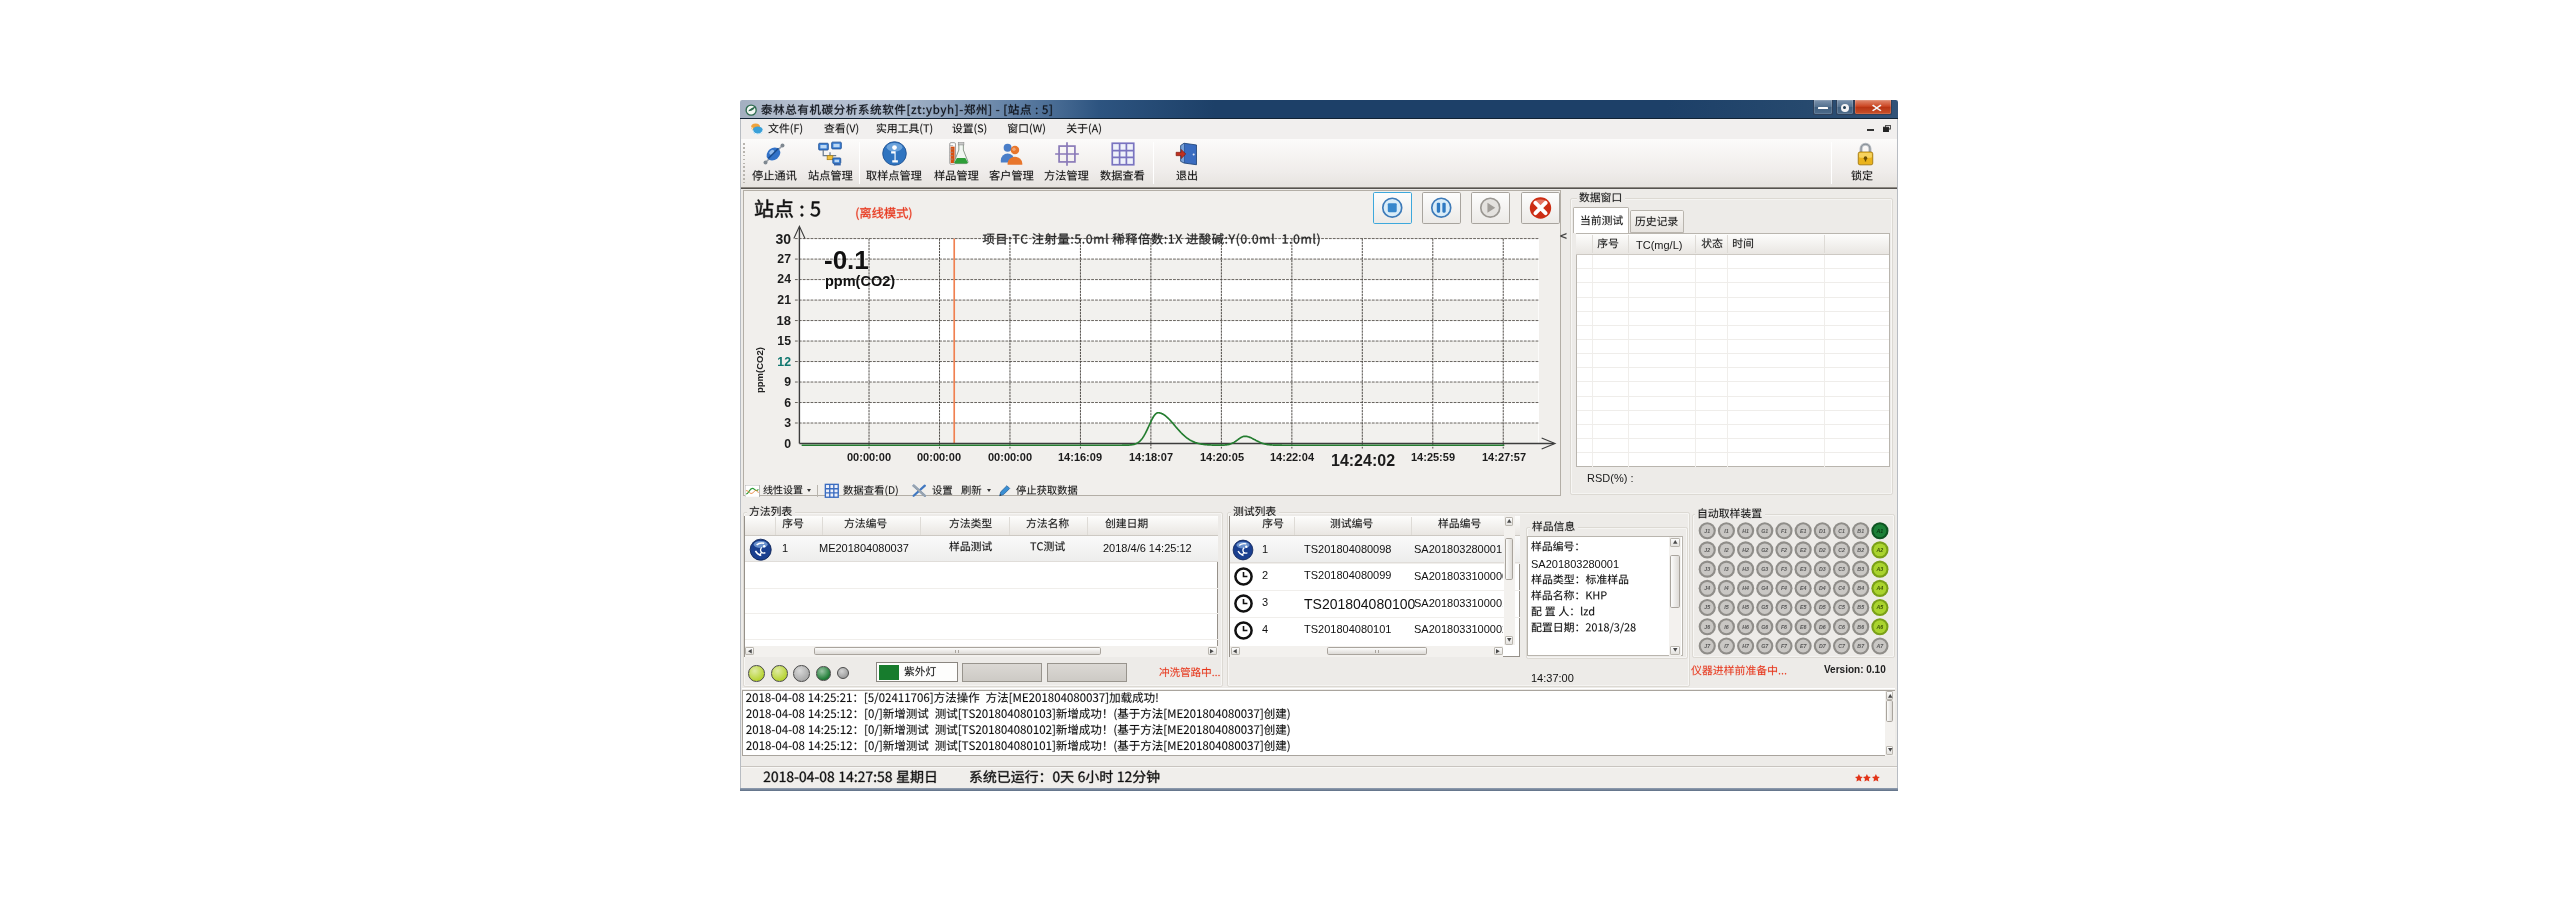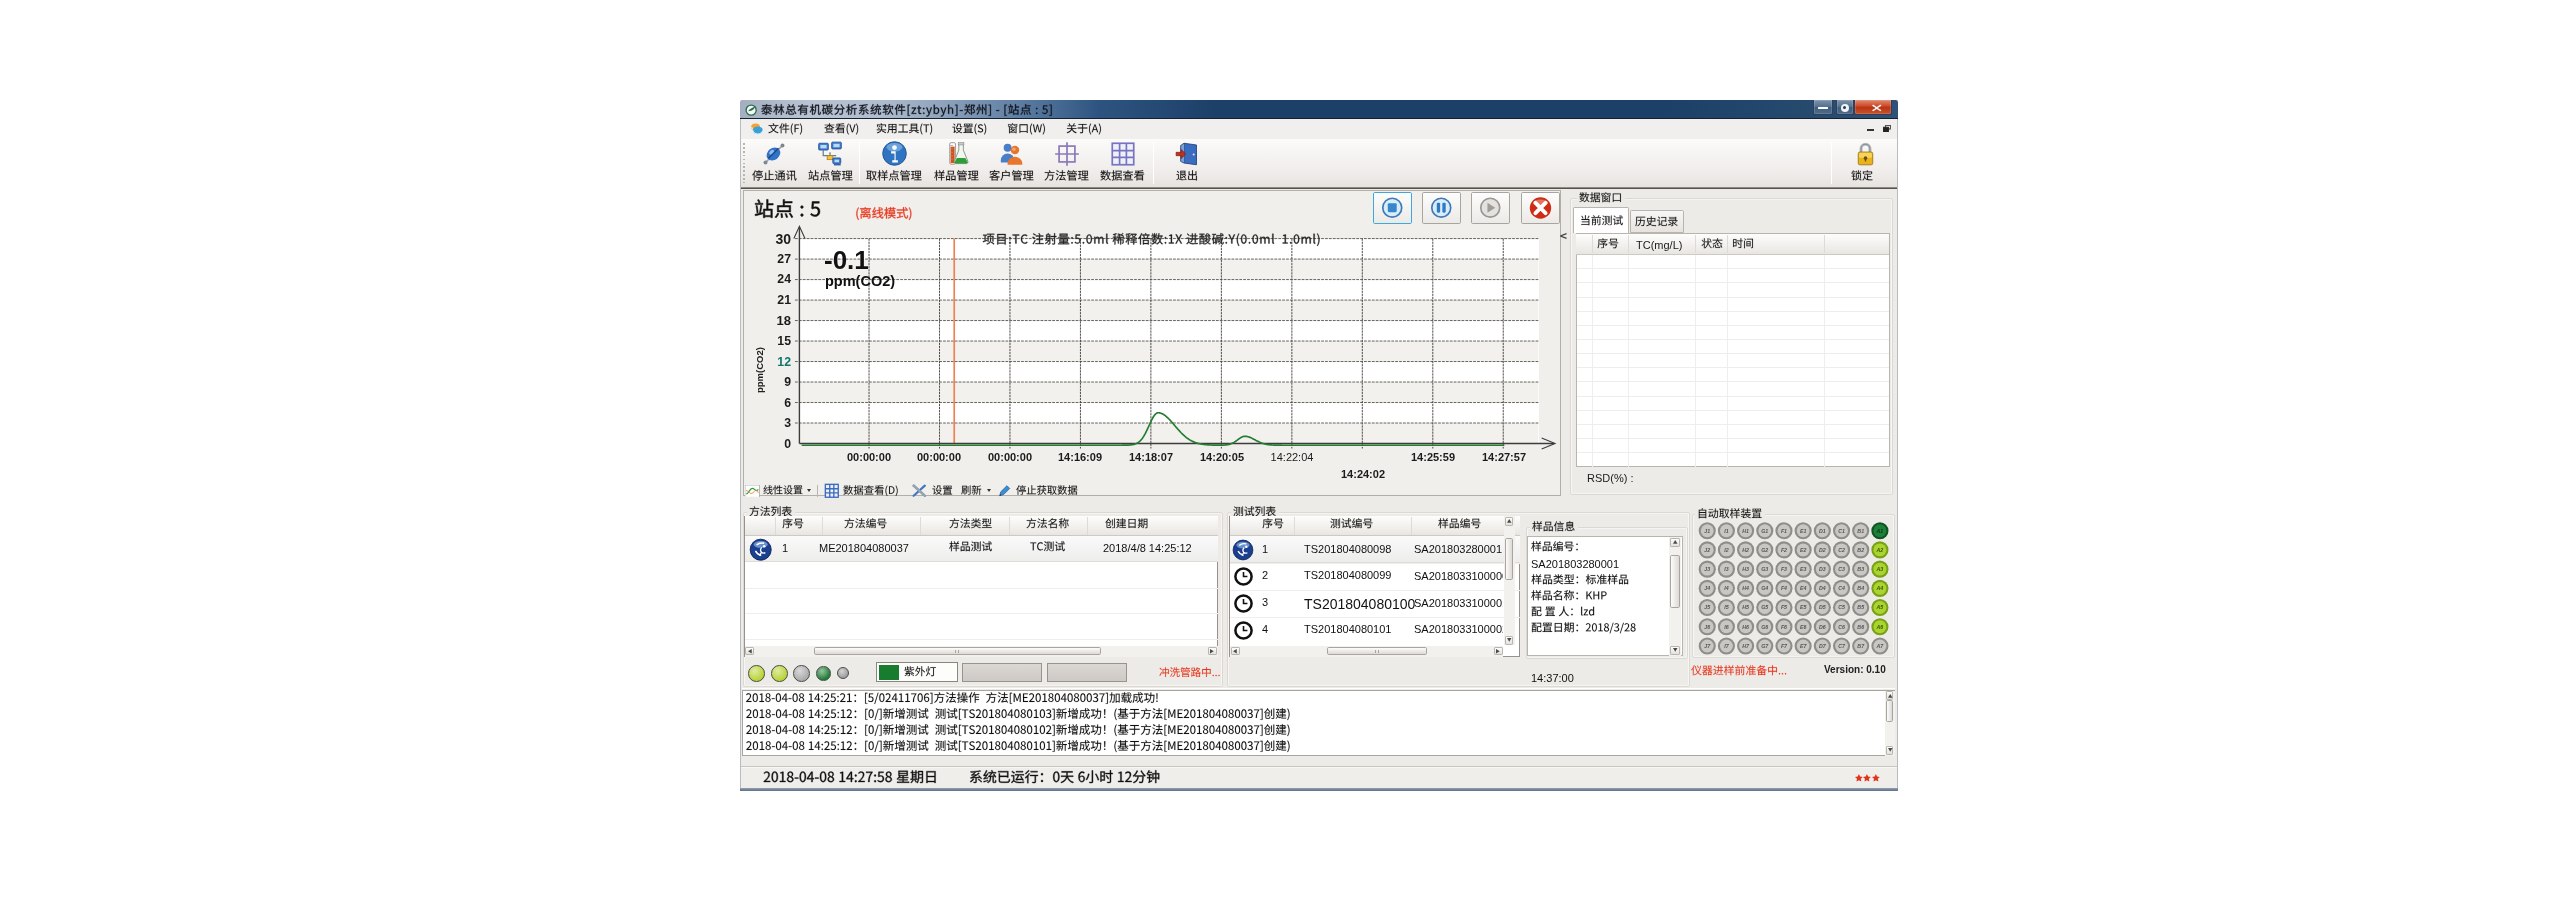--- a/index.html
+++ b/index.html
@@ -528,22 +528,22 @@
     <div style="left:791px;top:375px;font-size:12.3px;color:#1c1c1c;font-weight:700;transform:translateX(-100%); white-space:pre;line-height:1.2;">9</div>
     <div style="left:791px;top:396px;font-size:12.3px;color:#1c1c1c;font-weight:700;transform:translateX(-100%); white-space:pre;line-height:1.2;">6</div>
     <div style="left:791px;top:416px;font-size:12.3px;color:#1c1c1c;font-weight:700;transform:translateX(-100%); white-space:pre;line-height:1.2;">3</div>
     <div style="left:791px;top:437px;font-size:12.3px;color:#1c1c1c;font-weight:700;transform:translateX(-100%); white-space:pre;line-height:1.2;">0</div>
     <div style="left:869px;top:451px;font-size:11px;color:#1c1c1c;font-weight:700;transform:translateX(-50%); white-space:pre;line-height:1.2;">00:00:00</div>
     <div style="left:939px;top:451px;font-size:11px;color:#1c1c1c;font-weight:700;transform:translateX(-50%); white-space:pre;line-height:1.2;">00:00:00</div>
     <div style="left:1010px;top:451px;font-size:11px;color:#1c1c1c;font-weight:700;transform:translateX(-50%); white-space:pre;line-height:1.2;">00:00:00</div>
     <div style="left:1080px;top:451px;font-size:11px;color:#1c1c1c;font-weight:700;transform:translateX(-50%); white-space:pre;line-height:1.2;">14:16:09</div>
     <div style="left:1151px;top:451px;font-size:11px;color:#1c1c1c;font-weight:700;transform:translateX(-50%); white-space:pre;line-height:1.2;">14:18:07</div>
     <div style="left:1222px;top:451px;font-size:11px;color:#1c1c1c;font-weight:700;transform:translateX(-50%); white-space:pre;line-height:1.2;">14:20:05</div>
-    <div style="left:1292px;top:451px;font-size:11px;color:#1c1c1c;font-weight:400;transform:translateX(-50%); white-space:pre;line-height:1.2;">14:22:04</div>
-    <div style="left:1363px;top:468px;font-size:11px;color:#1c1c1c;font-weight:700;transform:translateX(-50%); white-space:pre;line-height:1.2;">14:24:02</div>
+    <div style="left:1292px;top:451px;font-size:11px;color:#1c1c1c;font-weight:700;transform:translateX(-50%); white-space:pre;line-height:1.2;">14:22:04</div>
+    <div style="left:1363px;top:451px;font-size:16px;color:#1c1c1c;font-weight:700;transform:translateX(-50%); white-space:pre;line-height:1.2;">14:24:02</div>
     <div style="left:1433px;top:451px;font-size:11px;color:#1c1c1c;font-weight:700;transform:translateX(-50%); white-space:pre;line-height:1.2;">14:25:59</div>
     <div style="left:1504px;top:451px;font-size:11px;color:#1c1c1c;font-weight:700;transform:translateX(-50%); white-space:pre;line-height:1.2;">14:27:57</div>
     <div style="left:824px;top:245px;font-size:26px;color:#111;font-weight:700; white-space:pre;line-height:1.2;">-0.1</div>
     <div style="left:825px;top:273px;font-size:14.5px;color:#111;font-weight:700; white-space:pre;line-height:1.2;">ppm(CO2)</div>
     <div style="left:754px;top:335px;font-size:9.5px;color:#222;font-weight:700;transform:rotate(-90deg);transform-origin:0 0;left:754px;top:393px; white-space:pre;line-height:1.2;">ppm(CO2)</div>
     <svg class="vt " style="left:982px;top:233px;width:352px;height:15.3px;" viewBox="0 0 630.9 27.5">
       <g transform="translate(0,18.9) scale(0.022000,-0.022000)" fill="#222" stroke="#222" stroke-width="26">
         <use href="#g9879" x="0"></use>
         <use href="#g76ee" x="1050"></use>
         <use href="#g003a" x="2100"></use>
@@ -801,21 +801,21 @@
       </g>
     </svg>
     <svg class="vt " style="left:1030px;top:541px;width:46px;height:13.6px;" viewBox="0 0 82.6 24.4">
       <g transform="translate(0,16.8) scale(0.019500,-0.019500)" fill="#111" stroke="#111" stroke-width="10">
         <use href="#g0054" x="0"></use>
         <use href="#g0043" x="599"></use>
         <use href="#g6d4b" x="1237"></use>
         <use href="#g8bd5" x="2237"></use>
       </g>
     </svg>
-    <div style="left:1103px;top:542px;font-size:11px;color:#111; white-space:pre;line-height:1.2;">2018/4/8 14:25:12</div>
+    <div style="left:1103px;top:542px;font-size:11px;color:#111; white-space:pre;line-height:1.2;">2018/4/6 14:25:12</div>
     <div style="left:745px;top:588px;width:473px;height:0.6px;background:#f0eeeb;"></div>
     <div style="left:745px;top:613px;width:473px;height:0.6px;background:#f0eeeb;"></div>
     <div style="left:745px;top:639px;width:473px;height:0.6px;background:#f0eeeb;"></div>
     <div style="left:745px;top:646px;width:473px;height:10.6px;background:#f3f1ee;"></div>
     <div style="left:745px;top:647px;width:9px;height:8.4px;background:linear-gradient(#fdfdfd,#e3e1dd);border:0.6px solid #b9b5ae;border-radius:1.1px;"></div>
     <svg style="left:748px;top:649px" width="4.5" height="4.5" viewBox="0 0 12 12">
       <polygon points="0 6,10 0,10 12" fill="#4a4a4a"></polygon>
     </svg>
     <div style="left:1208px;top:647px;width:9px;height:8.4px;background:linear-gradient(#fdfdfd,#e3e1dd);border:0.6px solid #b9b5ae;border-radius:1.1px;"></div>
     <svg style="left:1210px;top:649px" width="4.5" height="4.5" viewBox="0 0 12 12">

